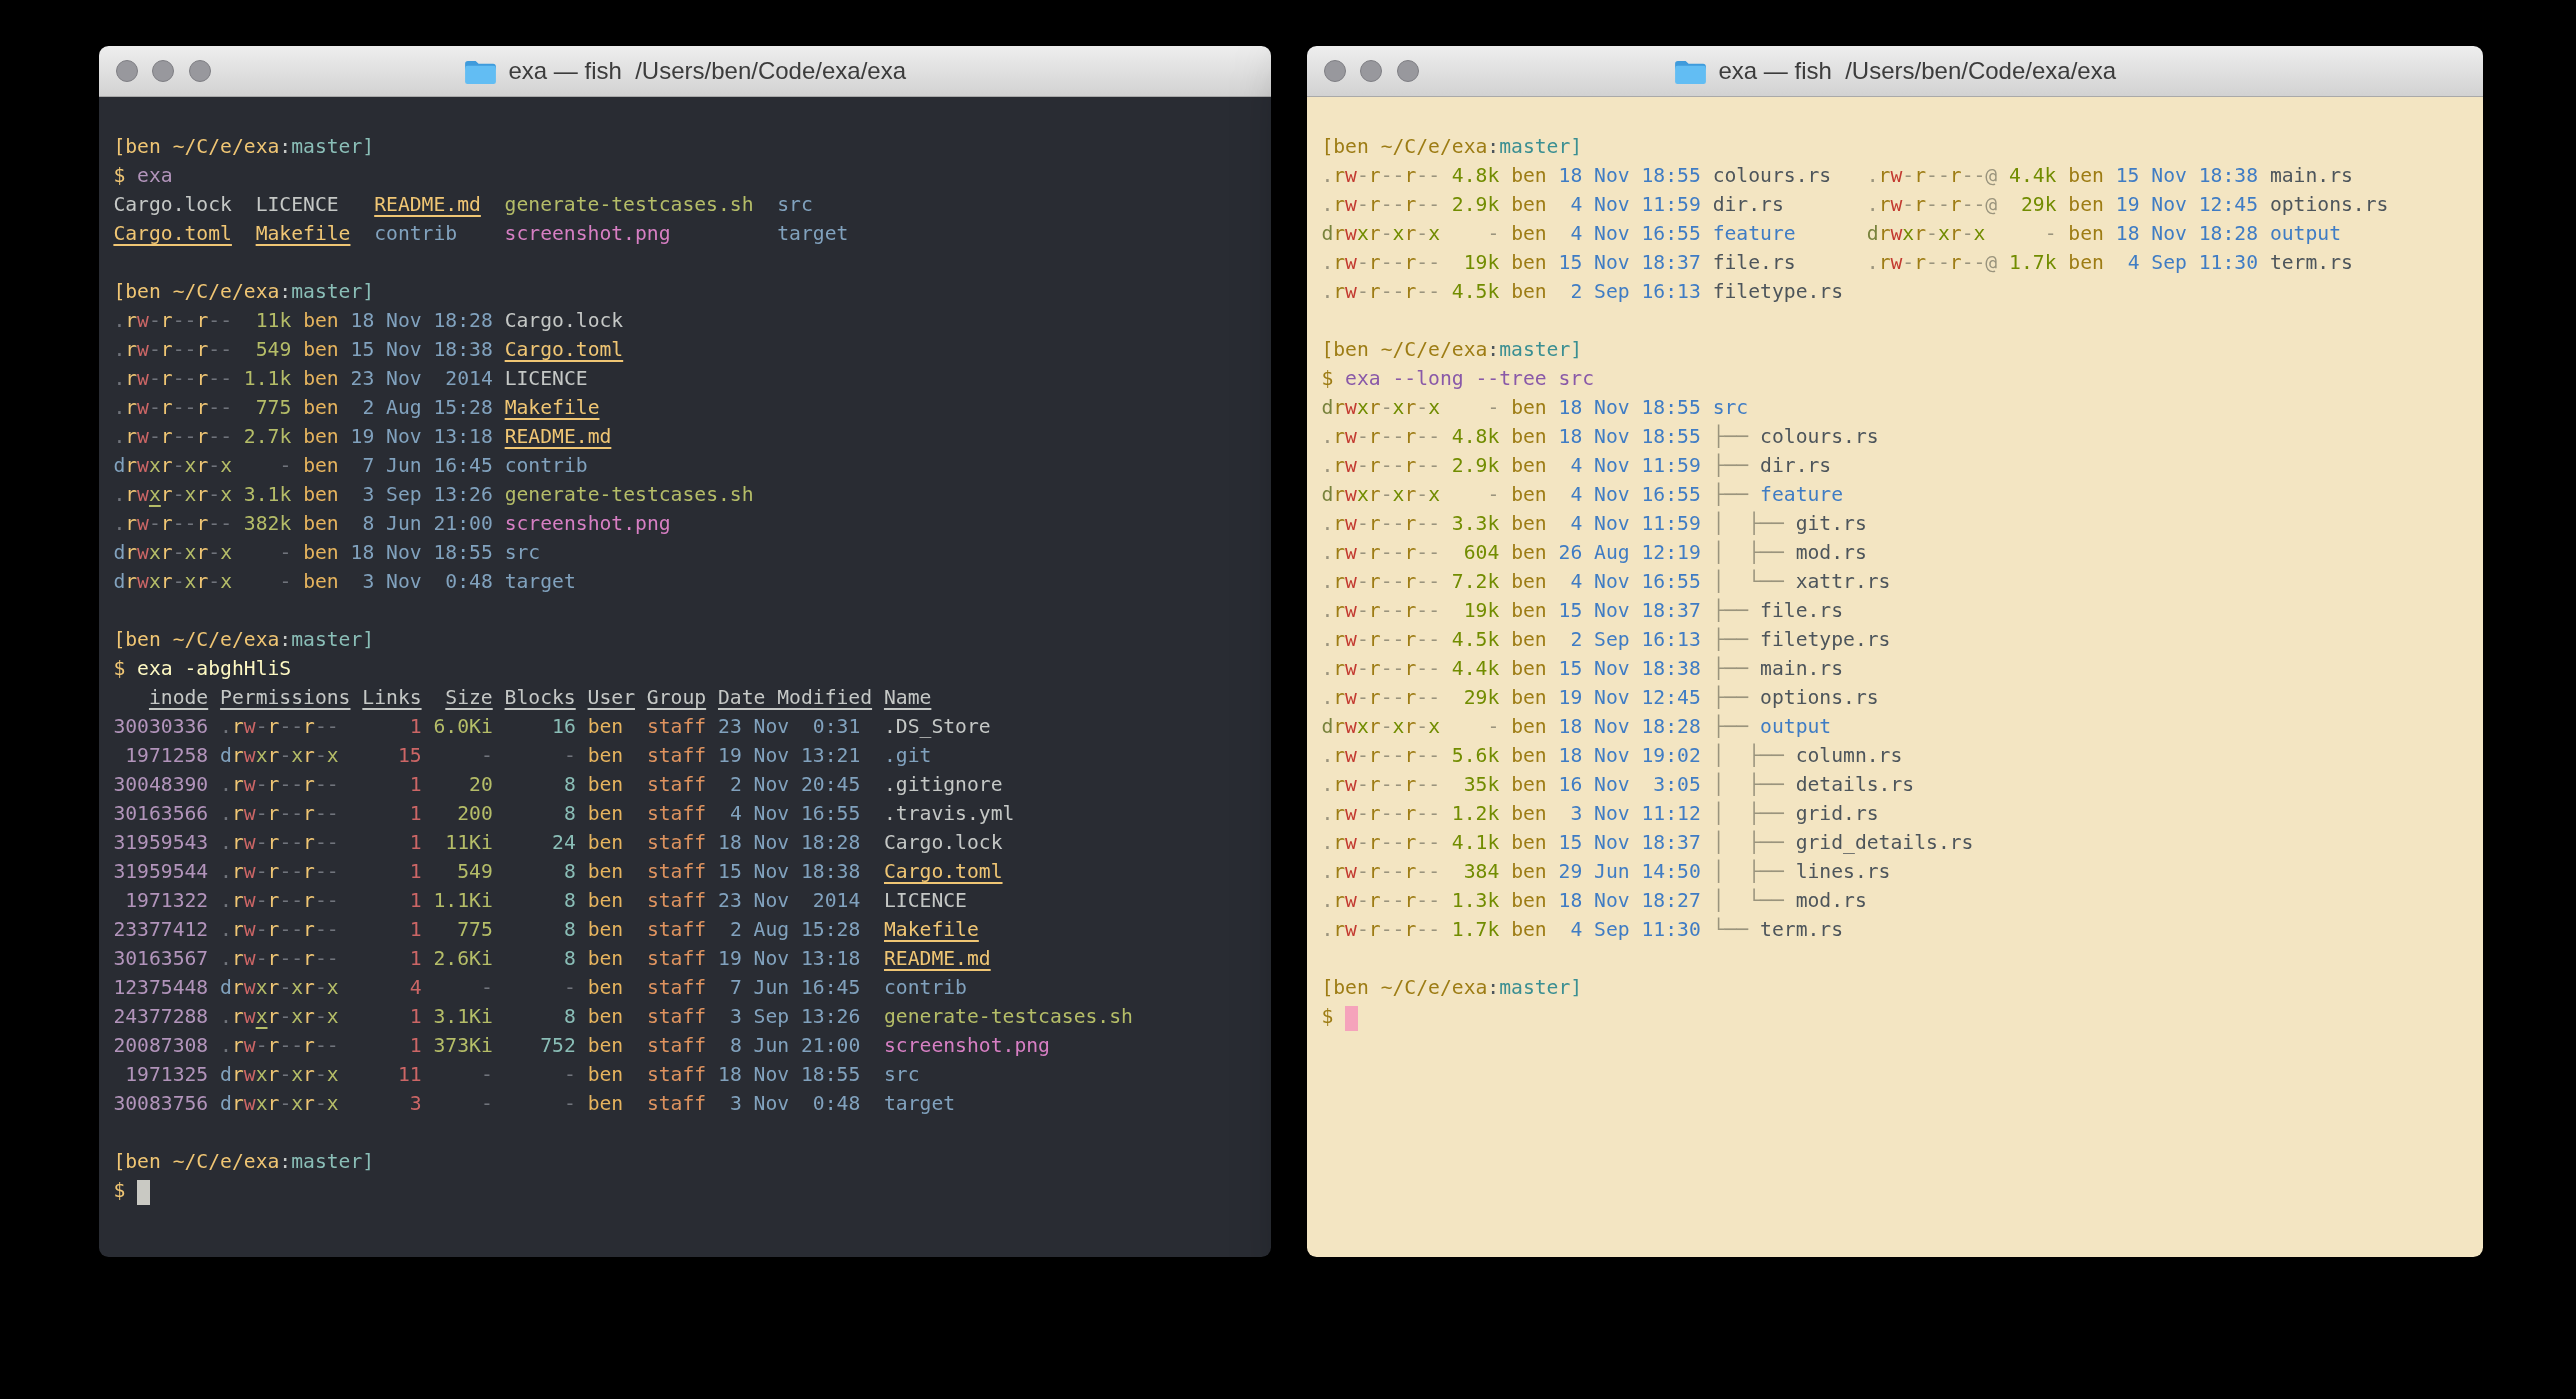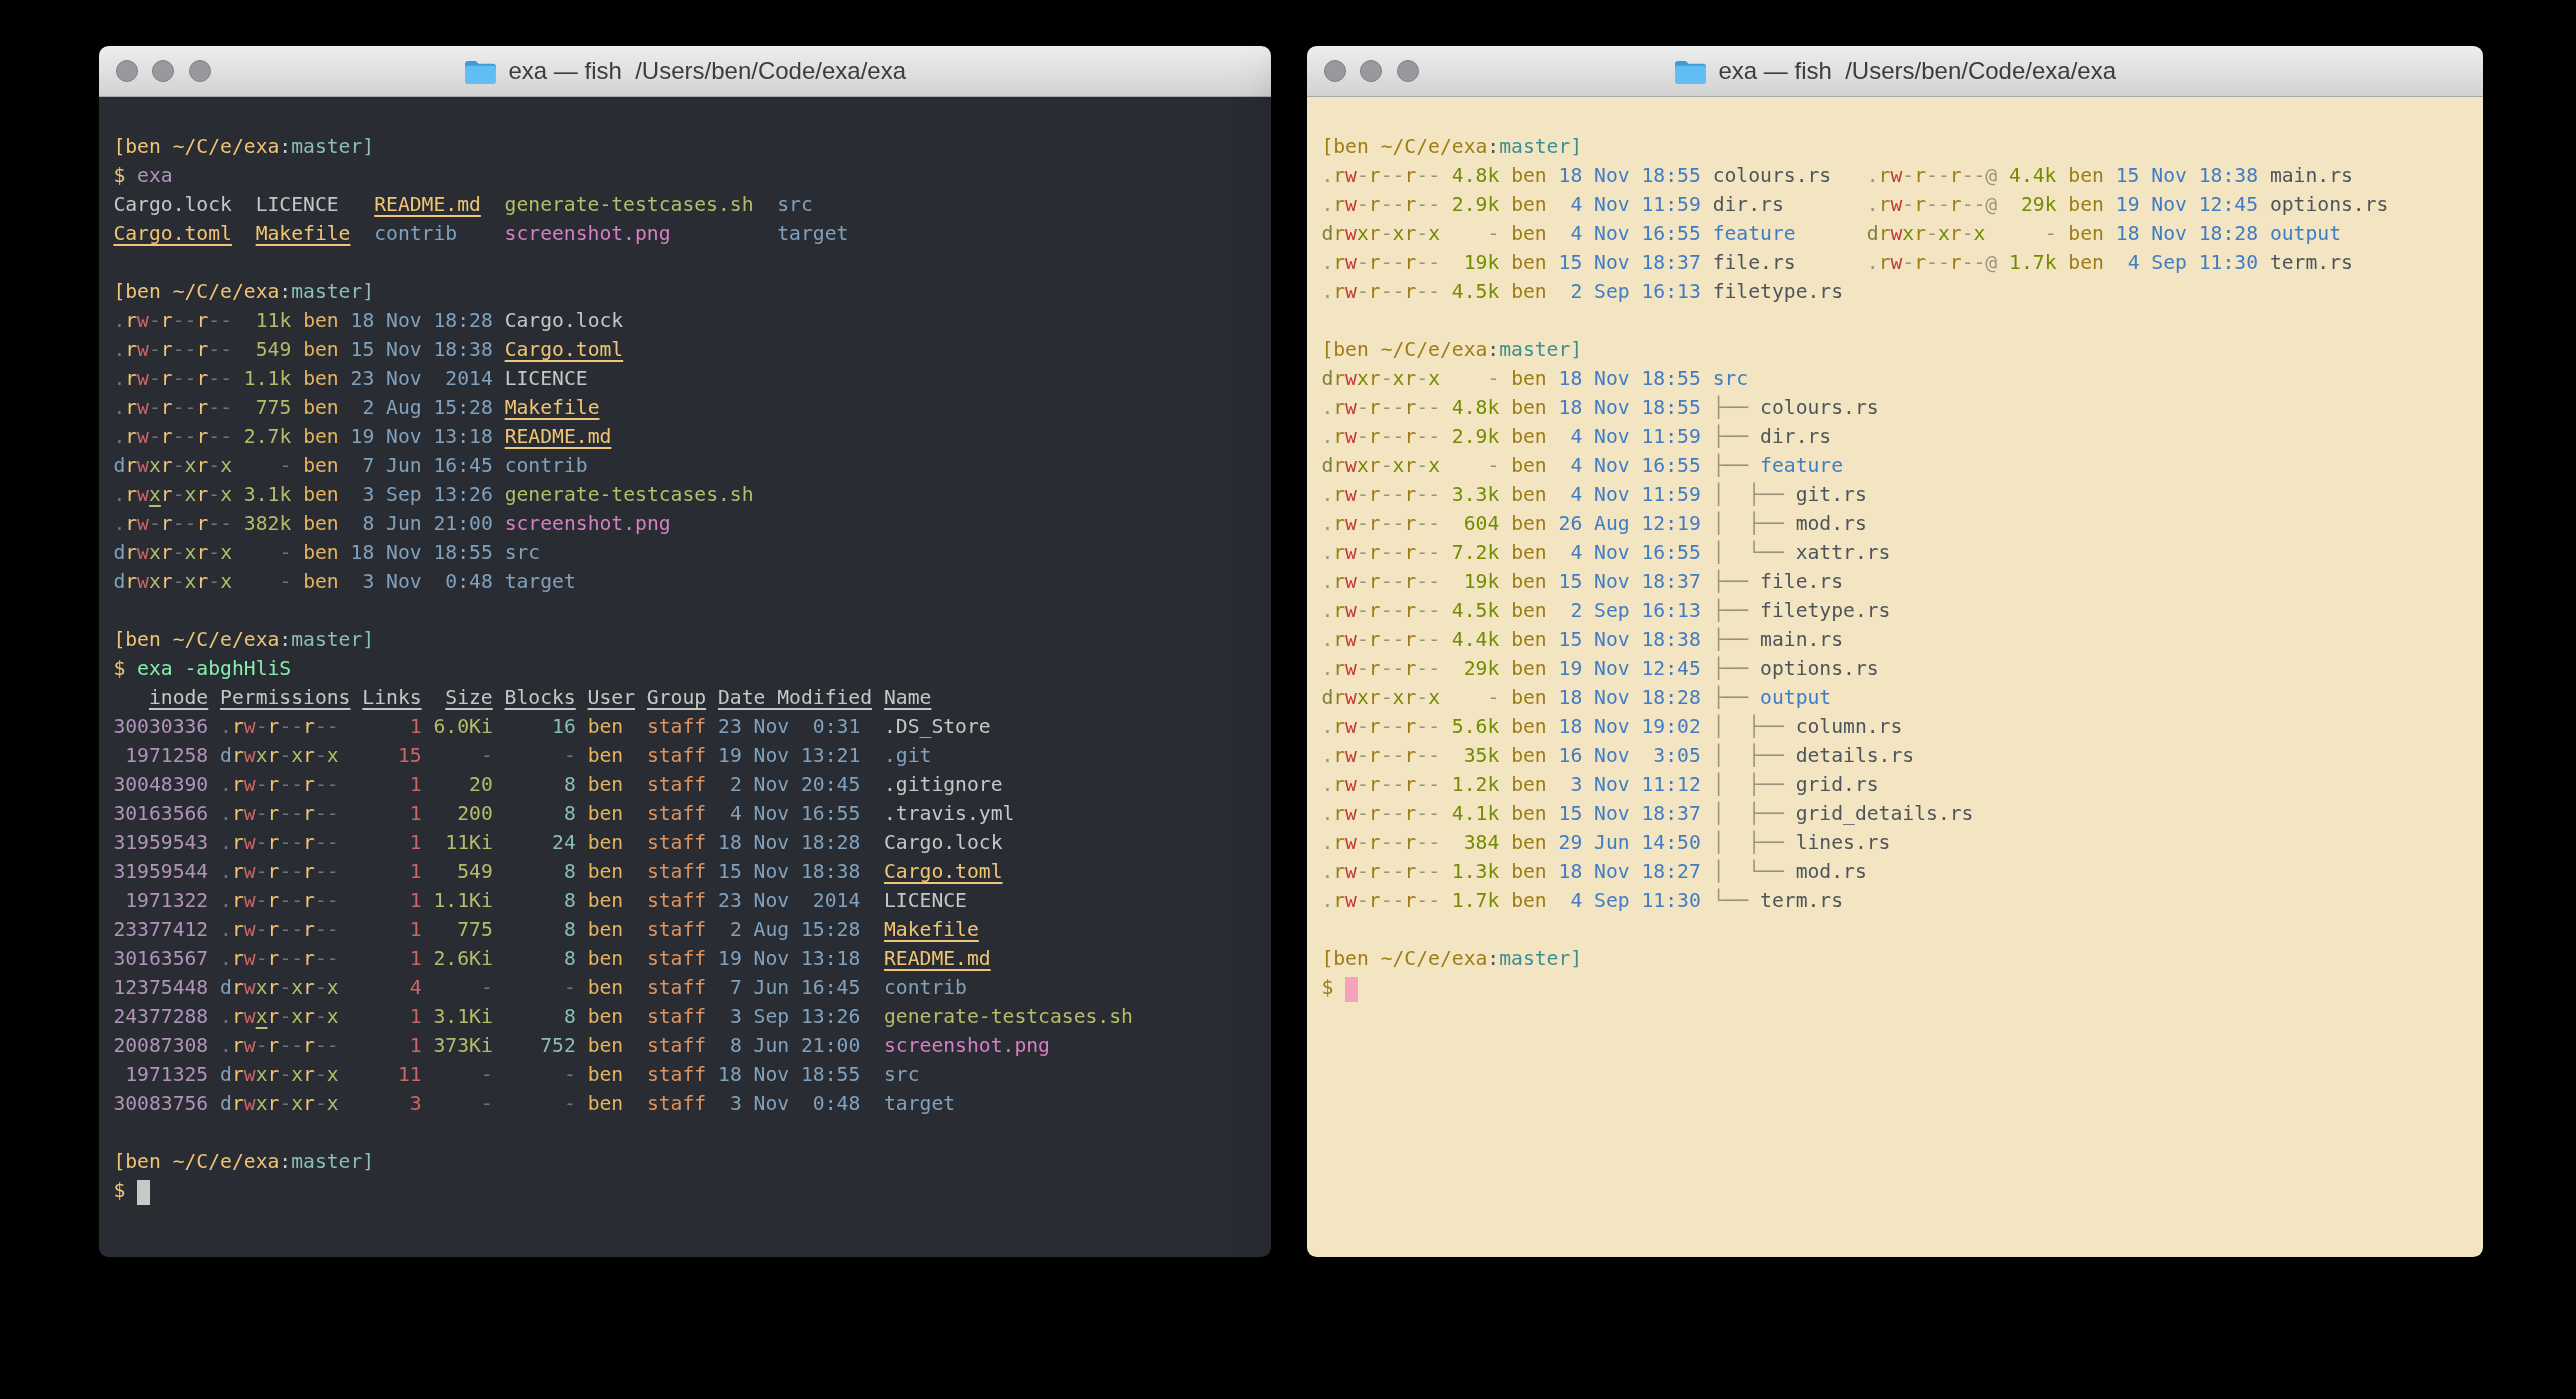--- a/index.html
+++ b/index.html
@@ -63,21 +63,21 @@
       <div class="term-line"><span><span style="color: rgb(112, 116, 124);">.</span><span style="color: rgb(240, 198, 116);">r</span><span style="color: rgb(204, 102, 102);">w</span><span style="color: rgb(112, 116, 124);">-</span><span style="color: rgb(240, 198, 116);">r</span><span style="color: rgb(112, 116, 124);">-</span><span style="color: rgb(112, 116, 124);">-</span><span style="color: rgb(240, 198, 116);">r</span><span style="color: rgb(112, 116, 124);">-</span><span style="color: rgb(112, 116, 124);">-</span></span><span style="color: rgb(197, 200, 198);"> </span><span style="color: rgb(181, 189, 104);">1.1k</span><span style="color: rgb(197, 200, 198);"> </span><span style="color: rgb(230, 180, 94);">ben</span><span style="color: rgb(197, 200, 198);"> </span><span style="color: rgb(129, 162, 190);">23 Nov  2014</span><span style="color: rgb(197, 200, 198);"> </span><span style="color: rgb(197, 200, 198);">LICENCE</span></div>
       <div class="term-line"><span><span style="color: rgb(112, 116, 124);">.</span><span style="color: rgb(240, 198, 116);">r</span><span style="color: rgb(204, 102, 102);">w</span><span style="color: rgb(112, 116, 124);">-</span><span style="color: rgb(240, 198, 116);">r</span><span style="color: rgb(112, 116, 124);">-</span><span style="color: rgb(112, 116, 124);">-</span><span style="color: rgb(240, 198, 116);">r</span><span style="color: rgb(112, 116, 124);">-</span><span style="color: rgb(112, 116, 124);">-</span></span><span style="color: rgb(197, 200, 198);"> </span><span style="color: rgb(181, 189, 104);"> 775</span><span style="color: rgb(197, 200, 198);"> </span><span style="color: rgb(230, 180, 94);">ben</span><span style="color: rgb(197, 200, 198);"> </span><span style="color: rgb(129, 162, 190);"> 2 Aug 15:28</span><span style="color: rgb(197, 200, 198);"> </span><span class="u" style="color: rgb(240, 198, 116);">Makefile</span></div>
       <div class="term-line"><span><span style="color: rgb(112, 116, 124);">.</span><span style="color: rgb(240, 198, 116);">r</span><span style="color: rgb(204, 102, 102);">w</span><span style="color: rgb(112, 116, 124);">-</span><span style="color: rgb(240, 198, 116);">r</span><span style="color: rgb(112, 116, 124);">-</span><span style="color: rgb(112, 116, 124);">-</span><span style="color: rgb(240, 198, 116);">r</span><span style="color: rgb(112, 116, 124);">-</span><span style="color: rgb(112, 116, 124);">-</span></span><span style="color: rgb(197, 200, 198);"> </span><span style="color: rgb(181, 189, 104);">2.7k</span><span style="color: rgb(197, 200, 198);"> </span><span style="color: rgb(230, 180, 94);">ben</span><span style="color: rgb(197, 200, 198);"> </span><span style="color: rgb(129, 162, 190);">19 Nov 13:18</span><span style="color: rgb(197, 200, 198);"> </span><span class="u" style="color: rgb(240, 198, 116);">README.md</span></div>
       <div class="term-line"><span><span style="color: rgb(129, 162, 190);">d</span><span style="color: rgb(240, 198, 116);">r</span><span style="color: rgb(204, 102, 102);">w</span><span style="color: rgb(181, 189, 104);">x</span><span style="color: rgb(240, 198, 116);">r</span><span style="color: rgb(112, 116, 124);">-</span><span style="color: rgb(181, 189, 104);">x</span><span style="color: rgb(240, 198, 116);">r</span><span style="color: rgb(112, 116, 124);">-</span><span style="color: rgb(181, 189, 104);">x</span></span><span style="color: rgb(197, 200, 198);"> </span><span style="color: rgb(112, 116, 124);">   -</span><span style="color: rgb(197, 200, 198);"> </span><span style="color: rgb(230, 180, 94);">ben</span><span style="color: rgb(197, 200, 198);"> </span><span style="color: rgb(129, 162, 190);"> 7 Jun 16:45</span><span style="color: rgb(197, 200, 198);"> </span><span style="color: rgb(129, 162, 190);">contrib</span></div>
       <div class="term-line"><span><span style="color: rgb(112, 116, 124);">.</span><span style="color: rgb(240, 198, 116);">r</span><span style="color: rgb(204, 102, 102);">w</span><span class="u" style="color: rgb(181, 189, 104);">x</span><span style="color: rgb(240, 198, 116);">r</span><span style="color: rgb(112, 116, 124);">-</span><span style="color: rgb(181, 189, 104);">x</span><span style="color: rgb(240, 198, 116);">r</span><span style="color: rgb(112, 116, 124);">-</span><span style="color: rgb(181, 189, 104);">x</span></span><span style="color: rgb(197, 200, 198);"> </span><span style="color: rgb(181, 189, 104);">3.1k</span><span style="color: rgb(197, 200, 198);"> </span><span style="color: rgb(230, 180, 94);">ben</span><span style="color: rgb(197, 200, 198);"> </span><span style="color: rgb(129, 162, 190);"> 3 Sep 13:26</span><span style="color: rgb(197, 200, 198);"> </span><span style="color: rgb(181, 189, 104);">generate-testcases.sh</span></div>
       <div class="term-line"><span><span style="color: rgb(112, 116, 124);">.</span><span style="color: rgb(240, 198, 116);">r</span><span style="color: rgb(204, 102, 102);">w</span><span style="color: rgb(112, 116, 124);">-</span><span style="color: rgb(240, 198, 116);">r</span><span style="color: rgb(112, 116, 124);">-</span><span style="color: rgb(112, 116, 124);">-</span><span style="color: rgb(240, 198, 116);">r</span><span style="color: rgb(112, 116, 124);">-</span><span style="color: rgb(112, 116, 124);">-</span></span><span style="color: rgb(197, 200, 198);"> </span><span style="color: rgb(181, 189, 104);">382k</span><span style="color: rgb(197, 200, 198);"> </span><span style="color: rgb(230, 180, 94);">ben</span><span style="color: rgb(197, 200, 198);"> </span><span style="color: rgb(129, 162, 190);"> 8 Jun 21:00</span><span style="color: rgb(197, 200, 198);"> </span><span style="color: rgb(215, 127, 196);">screenshot.png</span></div>
       <div class="term-line"><span><span style="color: rgb(129, 162, 190);">d</span><span style="color: rgb(240, 198, 116);">r</span><span style="color: rgb(204, 102, 102);">w</span><span style="color: rgb(181, 189, 104);">x</span><span style="color: rgb(240, 198, 116);">r</span><span style="color: rgb(112, 116, 124);">-</span><span style="color: rgb(181, 189, 104);">x</span><span style="color: rgb(240, 198, 116);">r</span><span style="color: rgb(112, 116, 124);">-</span><span style="color: rgb(181, 189, 104);">x</span></span><span style="color: rgb(197, 200, 198);"> </span><span style="color: rgb(112, 116, 124);">   -</span><span style="color: rgb(197, 200, 198);"> </span><span style="color: rgb(230, 180, 94);">ben</span><span style="color: rgb(197, 200, 198);"> </span><span style="color: rgb(129, 162, 190);">18 Nov 18:55</span><span style="color: rgb(197, 200, 198);"> </span><span style="color: rgb(129, 162, 190);">src</span></div>
       <div class="term-line"><span><span style="color: rgb(129, 162, 190);">d</span><span style="color: rgb(240, 198, 116);">r</span><span style="color: rgb(204, 102, 102);">w</span><span style="color: rgb(181, 189, 104);">x</span><span style="color: rgb(240, 198, 116);">r</span><span style="color: rgb(112, 116, 124);">-</span><span style="color: rgb(181, 189, 104);">x</span><span style="color: rgb(240, 198, 116);">r</span><span style="color: rgb(112, 116, 124);">-</span><span style="color: rgb(181, 189, 104);">x</span></span><span style="color: rgb(197, 200, 198);"> </span><span style="color: rgb(112, 116, 124);">   -</span><span style="color: rgb(197, 200, 198);"> </span><span style="color: rgb(230, 180, 94);">ben</span><span style="color: rgb(197, 200, 198);"> </span><span style="color: rgb(129, 162, 190);"> 3 Nov  0:48</span><span style="color: rgb(197, 200, 198);"> </span><span style="color: rgb(129, 162, 190);">target</span></div>
       <div class="term-line"></div>
       <div class="term-line"><span style="color: rgb(240, 198, 116);">[ben ~/C/e/exa</span><span style="color: rgb(197, 200, 198);">:</span><span style="color: rgb(138, 190, 183);">master</span><span style="color: rgb(138, 190, 183);">]</span></div>
-      <div class="term-line"><span style="color: rgb(240, 198, 116);">$ </span><span style="color: #86efac; text-align: center;">exa -abghHliS</span></div>
+      <div class="term-line"><span style="color: rgb(240, 198, 116);">$ </span><span style="color: #fef9c3; text-align: center;">exa -abghHliS</span></div>
       <div class="term-line"><span style="color: rgb(197, 200, 198);">   </span><span class="u" style="color: rgb(197, 200, 198);">inode</span><span style="color: rgb(197, 200, 198);"> </span><span class="u" style="color: rgb(197, 200, 198);">Permissions</span><span style="color: rgb(197, 200, 198);"> </span><span class="u" style="color: rgb(197, 200, 198);">Links</span><span style="color: rgb(197, 200, 198);">  </span><span class="u" style="color: rgb(197, 200, 198);">Size</span><span style="color: rgb(197, 200, 198);"> </span><span class="u" style="color: rgb(197, 200, 198);">Blocks</span><span style="color: rgb(197, 200, 198);"> </span><span class="u" style="color: rgb(197, 200, 198);">User</span><span style="color: rgb(197, 200, 198);"> </span><span class="u" style="color: rgb(197, 200, 198);">Group</span><span style="color: rgb(197, 200, 198);"> </span><span class="u" style="color: rgb(197, 200, 198);">Date Modified</span><span style="color: rgb(197, 200, 198);"> </span><span class="u" style="color: rgb(197, 200, 198);">Name</span></div>
       <div class="term-line"><span style="color: rgb(178, 148, 187);">30030336</span><span style="color: rgb(197, 200, 198);"> </span><span><span style="color: rgb(112, 116, 124);">.</span><span style="color: rgb(240, 198, 116);">r</span><span style="color: rgb(204, 102, 102);">w</span><span style="color: rgb(112, 116, 124);">-</span><span style="color: rgb(240, 198, 116);">r</span><span style="color: rgb(112, 116, 124);">-</span><span style="color: rgb(112, 116, 124);">-</span><span style="color: rgb(240, 198, 116);">r</span><span style="color: rgb(112, 116, 124);">-</span><span style="color: rgb(112, 116, 124);">-</span></span><span style="color: rgb(197, 200, 198);">  </span><span style="color: rgb(204, 102, 102);">    1</span><span style="color: rgb(197, 200, 198);"> </span><span style="color: rgb(181, 189, 104);">6.0Ki</span><span style="color: rgb(197, 200, 198);"> </span><span style="color: rgb(138, 190, 183);">    16</span><span style="color: rgb(197, 200, 198);"> </span><span style="color: rgb(230, 180, 94);">ben</span><span style="color: rgb(197, 200, 198);">  </span><span style="color: rgb(222, 147, 95);">staff</span><span style="color: rgb(197, 200, 198);"> </span><span style="color: rgb(129, 162, 190);">23 Nov  0:31</span><span style="color: rgb(197, 200, 198);">  </span><span style="color: rgb(197, 200, 198);">.DS_Store</span></div>
       <div class="term-line"><span style="color: rgb(178, 148, 187);"> 1971258</span><span style="color: rgb(197, 200, 198);"> </span><span><span style="color: rgb(129, 162, 190);">d</span><span style="color: rgb(240, 198, 116);">r</span><span style="color: rgb(204, 102, 102);">w</span><span style="color: rgb(181, 189, 104);">x</span><span style="color: rgb(240, 198, 116);">r</span><span style="color: rgb(112, 116, 124);">-</span><span style="color: rgb(181, 189, 104);">x</span><span style="color: rgb(240, 198, 116);">r</span><span style="color: rgb(112, 116, 124);">-</span><span style="color: rgb(181, 189, 104);">x</span></span><span style="color: rgb(197, 200, 198);">  </span><span style="color: rgb(204, 102, 102);">   15</span><span style="color: rgb(197, 200, 198);"> </span><span style="color: rgb(112, 116, 124);">    -</span><span style="color: rgb(197, 200, 198);"> </span><span style="color: rgb(112, 116, 124);">     -</span><span style="color: rgb(197, 200, 198);"> </span><span style="color: rgb(230, 180, 94);">ben</span><span style="color: rgb(197, 200, 198);">  </span><span style="color: rgb(222, 147, 95);">staff</span><span style="color: rgb(197, 200, 198);"> </span><span style="color: rgb(129, 162, 190);">19 Nov 13:21</span><span style="color: rgb(197, 200, 198);">  </span><span style="color: rgb(129, 162, 190);">.git</span></div>
       <div class="term-line"><span style="color: rgb(178, 148, 187);">30048390</span><span style="color: rgb(197, 200, 198);"> </span><span><span style="color: rgb(112, 116, 124);">.</span><span style="color: rgb(240, 198, 116);">r</span><span style="color: rgb(204, 102, 102);">w</span><span style="color: rgb(112, 116, 124);">-</span><span style="color: rgb(240, 198, 116);">r</span><span style="color: rgb(112, 116, 124);">-</span><span style="color: rgb(112, 116, 124);">-</span><span style="color: rgb(240, 198, 116);">r</span><span style="color: rgb(112, 116, 124);">-</span><span style="color: rgb(112, 116, 124);">-</span></span><span style="color: rgb(197, 200, 198);">  </span><span style="color: rgb(204, 102, 102);">    1</span><span style="color: rgb(197, 200, 198);"> </span><span style="color: rgb(181, 189, 104);">   20</span><span style="color: rgb(197, 200, 198);"> </span><span style="color: rgb(138, 190, 183);">     8</span><span style="color: rgb(197, 200, 198);"> </span><span style="color: rgb(230, 180, 94);">ben</span><span style="color: rgb(197, 200, 198);">  </span><span style="color: rgb(222, 147, 95);">staff</span><span style="color: rgb(197, 200, 198);"> </span><span style="color: rgb(129, 162, 190);"> 2 Nov 20:45</span><span style="color: rgb(197, 200, 198);">  </span><span style="color: rgb(197, 200, 198);">.gitignore</span></div>
       <div class="term-line"><span style="color: rgb(178, 148, 187);">30163566</span><span style="color: rgb(197, 200, 198);"> </span><span><span style="color: rgb(112, 116, 124);">.</span><span style="color: rgb(240, 198, 116);">r</span><span style="color: rgb(204, 102, 102);">w</span><span style="color: rgb(112, 116, 124);">-</span><span style="color: rgb(240, 198, 116);">r</span><span style="color: rgb(112, 116, 124);">-</span><span style="color: rgb(112, 116, 124);">-</span><span style="color: rgb(240, 198, 116);">r</span><span style="color: rgb(112, 116, 124);">-</span><span style="color: rgb(112, 116, 124);">-</span></span><span style="color: rgb(197, 200, 198);">  </span><span style="color: rgb(204, 102, 102);">    1</span><span style="color: rgb(197, 200, 198);"> </span><span style="color: rgb(181, 189, 104);">  200</span><span style="color: rgb(197, 200, 198);"> </span><span style="color: rgb(138, 190, 183);">     8</span><span style="color: rgb(197, 200, 198);"> </span><span style="color: rgb(230, 180, 94);">ben</span><span style="color: rgb(197, 200, 198);">  </span><span style="color: rgb(222, 147, 95);">staff</span><span style="color: rgb(197, 200, 198);"> </span><span style="color: rgb(129, 162, 190);"> 4 Nov 16:55</span><span style="color: rgb(197, 200, 198);">  </span><span style="color: rgb(197, 200, 198);">.travis.yml</span></div>
       <div class="term-line"><span style="color: rgb(178, 148, 187);">31959543</span><span style="color: rgb(197, 200, 198);"> </span><span><span style="color: rgb(112, 116, 124);">.</span><span style="color: rgb(240, 198, 116);">r</span><span style="color: rgb(204, 102, 102);">w</span><span style="color: rgb(112, 116, 124);">-</span><span style="color: rgb(240, 198, 116);">r</span><span style="color: rgb(112, 116, 124);">-</span><span style="color: rgb(112, 116, 124);">-</span><span style="color: rgb(240, 198, 116);">r</span><span style="color: rgb(112, 116, 124);">-</span><span style="color: rgb(112, 116, 124);">-</span></span><span style="color: rgb(197, 200, 198);">  </span><span style="color: rgb(204, 102, 102);">    1</span><span style="color: rgb(197, 200, 198);"> </span><span style="color: rgb(181, 189, 104);"> 11Ki</span><span style="color: rgb(197, 200, 198);"> </span><span style="color: rgb(138, 190, 183);">    24</span><span style="color: rgb(197, 200, 198);"> </span><span style="color: rgb(230, 180, 94);">ben</span><span style="color: rgb(197, 200, 198);">  </span><span style="color: rgb(222, 147, 95);">staff</span><span style="color: rgb(197, 200, 198);"> </span><span style="color: rgb(129, 162, 190);">18 Nov 18:28</span><span style="color: rgb(197, 200, 198);">  </span><span style="color: rgb(197, 200, 198);">Cargo.lock</span></div>
       <div class="term-line"><span style="color: rgb(178, 148, 187);">31959544</span><span style="color: rgb(197, 200, 198);"> </span><span><span style="color: rgb(112, 116, 124);">.</span><span style="color: rgb(240, 198, 116);">r</span><span style="color: rgb(204, 102, 102);">w</span><span style="color: rgb(112, 116, 124);">-</span><span style="color: rgb(240, 198, 116);">r</span><span style="color: rgb(112, 116, 124);">-</span><span style="color: rgb(112, 116, 124);">-</span><span style="color: rgb(240, 198, 116);">r</span><span style="color: rgb(112, 116, 124);">-</span><span style="color: rgb(112, 116, 124);">-</span></span><span style="color: rgb(197, 200, 198);">  </span><span style="color: rgb(204, 102, 102);">    1</span><span style="color: rgb(197, 200, 198);"> </span><span style="color: rgb(181, 189, 104);">  549</span><span style="color: rgb(197, 200, 198);"> </span><span style="color: rgb(138, 190, 183);">     8</span><span style="color: rgb(197, 200, 198);"> </span><span style="color: rgb(230, 180, 94);">ben</span><span style="color: rgb(197, 200, 198);">  </span><span style="color: rgb(222, 147, 95);">staff</span><span style="color: rgb(197, 200, 198);"> </span><span style="color: rgb(129, 162, 190);">15 Nov 18:38</span><span style="color: rgb(197, 200, 198);">  </span><span class="u" style="color: rgb(240, 198, 116);">Cargo.toml</span></div>
       <div class="term-line"><span style="color: rgb(178, 148, 187);"> 1971322</span><span style="color: rgb(197, 200, 198);"> </span><span><span style="color: rgb(112, 116, 124);">.</span><span style="color: rgb(240, 198, 116);">r</span><span style="color: rgb(204, 102, 102);">w</span><span style="color: rgb(112, 116, 124);">-</span><span style="color: rgb(240, 198, 116);">r</span><span style="color: rgb(112, 116, 124);">-</span><span style="color: rgb(112, 116, 124);">-</span><span style="color: rgb(240, 198, 116);">r</span><span style="color: rgb(112, 116, 124);">-</span><span style="color: rgb(112, 116, 124);">-</span></span><span style="color: rgb(197, 200, 198);">  </span><span style="color: rgb(204, 102, 102);">    1</span><span style="color: rgb(197, 200, 198);"> </span><span style="color: rgb(181, 189, 104);">1.1Ki</span><span style="color: rgb(197, 200, 198);"> </span><span style="color: rgb(138, 190, 183);">     8</span><span style="color: rgb(197, 200, 198);"> </span><span style="color: rgb(230, 180, 94);">ben</span><span style="color: rgb(197, 200, 198);">  </span><span style="color: rgb(222, 147, 95);">staff</span><span style="color: rgb(197, 200, 198);"> </span><span style="color: rgb(129, 162, 190);">23 Nov  2014</span><span style="color: rgb(197, 200, 198);">  </span><span style="color: rgb(197, 200, 198);">LICENCE</span></div>
       <div class="term-line"><span style="color: rgb(178, 148, 187);">23377412</span><span style="color: rgb(197, 200, 198);"> </span><span><span style="color: rgb(112, 116, 124);">.</span><span style="color: rgb(240, 198, 116);">r</span><span style="color: rgb(204, 102, 102);">w</span><span style="color: rgb(112, 116, 124);">-</span><span style="color: rgb(240, 198, 116);">r</span><span style="color: rgb(112, 116, 124);">-</span><span style="color: rgb(112, 116, 124);">-</span><span style="color: rgb(240, 198, 116);">r</span><span style="color: rgb(112, 116, 124);">-</span><span style="color: rgb(112, 116, 124);">-</span></span><span style="color: rgb(197, 200, 198);">  </span><span style="color: rgb(204, 102, 102);">    1</span><span style="color: rgb(197, 200, 198);"> </span><span style="color: rgb(181, 189, 104);">  775</span><span style="color: rgb(197, 200, 198);"> </span><span style="color: rgb(138, 190, 183);">     8</span><span style="color: rgb(197, 200, 198);"> </span><span style="color: rgb(230, 180, 94);">ben</span><span style="color: rgb(197, 200, 198);">  </span><span style="color: rgb(222, 147, 95);">staff</span><span style="color: rgb(197, 200, 198);"> </span><span style="color: rgb(129, 162, 190);"> 2 Aug 15:28</span><span style="color: rgb(197, 200, 198);">  </span><span class="u" style="color: rgb(240, 198, 116);">Makefile</span></div>
       <div class="term-line"><span style="color: rgb(178, 148, 187);">30163567</span><span style="color: rgb(197, 200, 198);"> </span><span><span style="color: rgb(112, 116, 124);">.</span><span style="color: rgb(240, 198, 116);">r</span><span style="color: rgb(204, 102, 102);">w</span><span style="color: rgb(112, 116, 124);">-</span><span style="color: rgb(240, 198, 116);">r</span><span style="color: rgb(112, 116, 124);">-</span><span style="color: rgb(112, 116, 124);">-</span><span style="color: rgb(240, 198, 116);">r</span><span style="color: rgb(112, 116, 124);">-</span><span style="color: rgb(112, 116, 124);">-</span></span><span style="color: rgb(197, 200, 198);">  </span><span style="color: rgb(204, 102, 102);">    1</span><span style="color: rgb(197, 200, 198);"> </span><span style="color: rgb(181, 189, 104);">2.6Ki</span><span style="color: rgb(197, 200, 198);"> </span><span style="color: rgb(138, 190, 183);">     8</span><span style="color: rgb(197, 200, 198);"> </span><span style="color: rgb(230, 180, 94);">ben</span><span style="color: rgb(197, 200, 198);">  </span><span style="color: rgb(222, 147, 95);">staff</span><span style="color: rgb(197, 200, 198);"> </span><span style="color: rgb(129, 162, 190);">19 Nov 13:18</span><span style="color: rgb(197, 200, 198);">  </span><span class="u" style="color: rgb(240, 198, 116);">README.md</span></div>
@@ -109,20 +109,21 @@
   </div>
   <div class="terminal" style="background: rgb(243, 229, 194); color: rgb(77, 85, 91);">
       <div class="term-line"><span style="color: rgb(157, 124, 20);">[ben ~/C/e/exa</span><span style="color: rgb(77, 85, 91);">:</span><span style="color: rgb(59, 143, 146);">master</span><span style="color: rgb(59, 143, 146);">]</span></div>
       <div class="term-line"><span><span style="color: rgb(154, 148, 125);">.</span><span style="color: rgb(157, 124, 20);">r</span><span style="color: rgb(195, 58, 48);">w</span><span style="color: rgb(154, 148, 125);">-</span><span style="color: rgb(157, 124, 20);">r</span><span style="color: rgb(154, 148, 125);">-</span><span style="color: rgb(154, 148, 125);">-</span><span style="color: rgb(157, 124, 20);">r</span><span style="color: rgb(154, 148, 125);">-</span><span style="color: rgb(154, 148, 125);">-</span></span><span style="color: rgb(77, 85, 91);"> </span><span style="color: rgb(113, 140, 0);">4.8k</span><span style="color: rgb(77, 85, 91);"> </span><span style="color: rgb(157, 124, 20);">ben</span><span style="color: rgb(77, 85, 91);"> </span><span style="color: rgb(63, 124, 196);">18 Nov 18:55</span><span style="color: rgb(77, 85, 91);"> </span><span style="color: rgb(77, 85, 91);">colours.rs</span><span style="color: rgb(77, 85, 91);">   </span><span><span style="color: rgb(154, 148, 125);">.</span><span style="color: rgb(157, 124, 20);">r</span><span style="color: rgb(195, 58, 48);">w</span><span style="color: rgb(154, 148, 125);">-</span><span style="color: rgb(157, 124, 20);">r</span><span style="color: rgb(154, 148, 125);">-</span><span style="color: rgb(154, 148, 125);">-</span><span style="color: rgb(157, 124, 20);">r</span><span style="color: rgb(154, 148, 125);">-</span><span style="color: rgb(154, 148, 125);">-</span><span style="color: rgb(154, 148, 125);">@</span></span><span style="color: rgb(77, 85, 91);"> </span><span style="color: rgb(113, 140, 0);">4.4k</span><span style="color: rgb(77, 85, 91);"> </span><span style="color: rgb(157, 124, 20);">ben</span><span style="color: rgb(77, 85, 91);"> </span><span style="color: rgb(63, 124, 196);">15 Nov 18:38</span><span style="color: rgb(77, 85, 91);"> </span><span style="color: rgb(77, 85, 91);">main.rs</span></div>
       <div class="term-line"><span><span style="color: rgb(154, 148, 125);">.</span><span style="color: rgb(157, 124, 20);">r</span><span style="color: rgb(195, 58, 48);">w</span><span style="color: rgb(154, 148, 125);">-</span><span style="color: rgb(157, 124, 20);">r</span><span style="color: rgb(154, 148, 125);">-</span><span style="color: rgb(154, 148, 125);">-</span><span style="color: rgb(157, 124, 20);">r</span><span style="color: rgb(154, 148, 125);">-</span><span style="color: rgb(154, 148, 125);">-</span></span><span style="color: rgb(77, 85, 91);"> </span><span style="color: rgb(113, 140, 0);">2.9k</span><span style="color: rgb(77, 85, 91);"> </span><span style="color: rgb(157, 124, 20);">ben</span><span style="color: rgb(77, 85, 91);"> </span><span style="color: rgb(63, 124, 196);"> 4 Nov 11:59</span><span style="color: rgb(77, 85, 91);"> </span><span style="color: rgb(77, 85, 91);">dir.rs</span><span style="color: rgb(77, 85, 91);">       </span><span><span style="color: rgb(154, 148, 125);">.</span><span style="color: rgb(157, 124, 20);">r</span><span style="color: rgb(195, 58, 48);">w</span><span style="color: rgb(154, 148, 125);">-</span><span style="color: rgb(157, 124, 20);">r</span><span style="color: rgb(154, 148, 125);">-</span><span style="color: rgb(154, 148, 125);">-</span><span style="color: rgb(157, 124, 20);">r</span><span style="color: rgb(154, 148, 125);">-</span><span style="color: rgb(154, 148, 125);">-</span><span style="color: rgb(154, 148, 125);">@</span></span><span style="color: rgb(77, 85, 91);"> </span><span style="color: rgb(113, 140, 0);"> 29k</span><span style="color: rgb(77, 85, 91);"> </span><span style="color: rgb(157, 124, 20);">ben</span><span style="color: rgb(77, 85, 91);"> </span><span style="color: rgb(63, 124, 196);">19 Nov 12:45</span><span style="color: rgb(77, 85, 91);"> </span><span style="color: rgb(77, 85, 91);">options.rs</span></div>
       <div class="term-line"><span><span style="color: rgb(120, 130, 60);">d</span><span style="color: rgb(157, 124, 20);">r</span><span style="color: rgb(195, 58, 48);">w</span><span style="color: rgb(113, 140, 0);">x</span><span style="color: rgb(157, 124, 20);">r</span><span style="color: rgb(154, 148, 125);">-</span><span style="color: rgb(113, 140, 0);">x</span><span style="color: rgb(157, 124, 20);">r</span><span style="color: rgb(154, 148, 125);">-</span><span style="color: rgb(113, 140, 0);">x</span></span><span style="color: rgb(77, 85, 91);"> </span><span style="color: rgb(154, 148, 125);">   -</span><span style="color: rgb(77, 85, 91);"> </span><span style="color: rgb(157, 124, 20);">ben</span><span style="color: rgb(77, 85, 91);"> </span><span style="color: rgb(63, 124, 196);"> 4 Nov 16:55</span><span style="color: rgb(77, 85, 91);"> </span><span style="color: rgb(63, 124, 196);">feature</span><span style="color: rgb(77, 85, 91);">      </span><span><span style="color: rgb(120, 130, 60);">d</span><span style="color: rgb(157, 124, 20);">r</span><span style="color: rgb(195, 58, 48);">w</span><span style="color: rgb(113, 140, 0);">x</span><span style="color: rgb(157, 124, 20);">r</span><span style="color: rgb(154, 148, 125);">-</span><span style="color: rgb(113, 140, 0);">x</span><span style="color: rgb(157, 124, 20);">r</span><span style="color: rgb(154, 148, 125);">-</span><span style="color: rgb(113, 140, 0);">x</span></span><span style="color: rgb(77, 85, 91);">  </span><span style="color: rgb(154, 148, 125);">   -</span><span style="color: rgb(77, 85, 91);"> </span><span style="color: rgb(157, 124, 20);">ben</span><span style="color: rgb(77, 85, 91);"> </span><span style="color: rgb(63, 124, 196);">18 Nov 18:28</span><span style="color: rgb(77, 85, 91);"> </span><span style="color: rgb(63, 124, 196);">output</span></div>
       <div class="term-line"><span><span style="color: rgb(154, 148, 125);">.</span><span style="color: rgb(157, 124, 20);">r</span><span style="color: rgb(195, 58, 48);">w</span><span style="color: rgb(154, 148, 125);">-</span><span style="color: rgb(157, 124, 20);">r</span><span style="color: rgb(154, 148, 125);">-</span><span style="color: rgb(154, 148, 125);">-</span><span style="color: rgb(157, 124, 20);">r</span><span style="color: rgb(154, 148, 125);">-</span><span style="color: rgb(154, 148, 125);">-</span></span><span style="color: rgb(77, 85, 91);"> </span><span style="color: rgb(113, 140, 0);"> 19k</span><span style="color: rgb(77, 85, 91);"> </span><span style="color: rgb(157, 124, 20);">ben</span><span style="color: rgb(77, 85, 91);"> </span><span style="color: rgb(63, 124, 196);">15 Nov 18:37</span><span style="color: rgb(77, 85, 91);"> </span><span style="color: rgb(77, 85, 91);">file.rs</span><span style="color: rgb(77, 85, 91);">      </span><span><span style="color: rgb(154, 148, 125);">.</span><span style="color: rgb(157, 124, 20);">r</span><span style="color: rgb(195, 58, 48);">w</span><span style="color: rgb(154, 148, 125);">-</span><span style="color: rgb(157, 124, 20);">r</span><span style="color: rgb(154, 148, 125);">-</span><span style="color: rgb(154, 148, 125);">-</span><span style="color: rgb(157, 124, 20);">r</span><span style="color: rgb(154, 148, 125);">-</span><span style="color: rgb(154, 148, 125);">-</span><span style="color: rgb(154, 148, 125);">@</span></span><span style="color: rgb(77, 85, 91);"> </span><span style="color: rgb(113, 140, 0);">1.7k</span><span style="color: rgb(77, 85, 91);"> </span><span style="color: rgb(157, 124, 20);">ben</span><span style="color: rgb(77, 85, 91);"> </span><span style="color: rgb(63, 124, 196);"> 4 Sep 11:30</span><span style="color: rgb(77, 85, 91);"> </span><span style="color: rgb(77, 85, 91);">term.rs</span></div>
       <div class="term-line"><span><span style="color: rgb(154, 148, 125);">.</span><span style="color: rgb(157, 124, 20);">r</span><span style="color: rgb(195, 58, 48);">w</span><span style="color: rgb(154, 148, 125);">-</span><span style="color: rgb(157, 124, 20);">r</span><span style="color: rgb(154, 148, 125);">-</span><span style="color: rgb(154, 148, 125);">-</span><span style="color: rgb(157, 124, 20);">r</span><span style="color: rgb(154, 148, 125);">-</span><span style="color: rgb(154, 148, 125);">-</span></span><span style="color: rgb(77, 85, 91);"> </span><span style="color: rgb(113, 140, 0);">4.5k</span><span style="color: rgb(77, 85, 91);"> </span><span style="color: rgb(157, 124, 20);">ben</span><span style="color: rgb(77, 85, 91);"> </span><span style="color: rgb(63, 124, 196);"> 2 Sep 16:13</span><span style="color: rgb(77, 85, 91);"> </span><span style="color: rgb(77, 85, 91);">filetype.rs</span></div>
       <div class="term-line"></div>
       <div class="term-line"><span style="color: rgb(157, 124, 20);">[ben ~/C/e/exa</span><span style="color: rgb(77, 85, 91);">:</span><span style="color: rgb(59, 143, 146);">master</span><span style="color: rgb(59, 143, 146);">]</span></div>
+      <div class="term-line"><span style="color: rgb(157, 124, 20);">$ </span><span style="color: rgb(137, 89, 168);">exa --long --tree src</span></div>
       <div class="term-line"><span><span style="color: rgb(120, 130, 60);">d</span><span style="color: rgb(157, 124, 20);">r</span><span style="color: rgb(195, 58, 48);">w</span><span style="color: rgb(113, 140, 0);">x</span><span style="color: rgb(157, 124, 20);">r</span><span style="color: rgb(154, 148, 125);">-</span><span style="color: rgb(113, 140, 0);">x</span><span style="color: rgb(157, 124, 20);">r</span><span style="color: rgb(154, 148, 125);">-</span><span style="color: rgb(113, 140, 0);">x</span></span><span style="color: rgb(77, 85, 91);"> </span><span style="color: rgb(154, 148, 125);">   -</span><span style="color: rgb(77, 85, 91);"> </span><span style="color: rgb(157, 124, 20);">ben</span><span style="color: rgb(77, 85, 91);"> </span><span style="color: rgb(63, 124, 196);">18 Nov 18:55</span><span style="color: rgb(77, 85, 91);"> </span><span style="color: rgb(63, 124, 196);">src</span></div>
       <div class="term-line"><span><span style="color: rgb(154, 148, 125);">.</span><span style="color: rgb(157, 124, 20);">r</span><span style="color: rgb(195, 58, 48);">w</span><span style="color: rgb(154, 148, 125);">-</span><span style="color: rgb(157, 124, 20);">r</span><span style="color: rgb(154, 148, 125);">-</span><span style="color: rgb(154, 148, 125);">-</span><span style="color: rgb(157, 124, 20);">r</span><span style="color: rgb(154, 148, 125);">-</span><span style="color: rgb(154, 148, 125);">-</span></span><span style="color: rgb(77, 85, 91);"> </span><span style="color: rgb(113, 140, 0);">4.8k</span><span style="color: rgb(77, 85, 91);"> </span><span style="color: rgb(157, 124, 20);">ben</span><span style="color: rgb(77, 85, 91);"> </span><span style="color: rgb(63, 124, 196);">18 Nov 18:55</span><span style="color: rgb(77, 85, 91);"> </span><span style="color: rgb(154, 148, 125);">├── </span><span style="color: rgb(77, 85, 91);">colours.rs</span></div>
       <div class="term-line"><span><span style="color: rgb(154, 148, 125);">.</span><span style="color: rgb(157, 124, 20);">r</span><span style="color: rgb(195, 58, 48);">w</span><span style="color: rgb(154, 148, 125);">-</span><span style="color: rgb(157, 124, 20);">r</span><span style="color: rgb(154, 148, 125);">-</span><span style="color: rgb(154, 148, 125);">-</span><span style="color: rgb(157, 124, 20);">r</span><span style="color: rgb(154, 148, 125);">-</span><span style="color: rgb(154, 148, 125);">-</span></span><span style="color: rgb(77, 85, 91);"> </span><span style="color: rgb(113, 140, 0);">2.9k</span><span style="color: rgb(77, 85, 91);"> </span><span style="color: rgb(157, 124, 20);">ben</span><span style="color: rgb(77, 85, 91);"> </span><span style="color: rgb(63, 124, 196);"> 4 Nov 11:59</span><span style="color: rgb(77, 85, 91);"> </span><span style="color: rgb(154, 148, 125);">├── </span><span style="color: rgb(77, 85, 91);">dir.rs</span></div>
       <div class="term-line"><span><span style="color: rgb(120, 130, 60);">d</span><span style="color: rgb(157, 124, 20);">r</span><span style="color: rgb(195, 58, 48);">w</span><span style="color: rgb(113, 140, 0);">x</span><span style="color: rgb(157, 124, 20);">r</span><span style="color: rgb(154, 148, 125);">-</span><span style="color: rgb(113, 140, 0);">x</span><span style="color: rgb(157, 124, 20);">r</span><span style="color: rgb(154, 148, 125);">-</span><span style="color: rgb(113, 140, 0);">x</span></span><span style="color: rgb(77, 85, 91);"> </span><span style="color: rgb(154, 148, 125);">   -</span><span style="color: rgb(77, 85, 91);"> </span><span style="color: rgb(157, 124, 20);">ben</span><span style="color: rgb(77, 85, 91);"> </span><span style="color: rgb(63, 124, 196);"> 4 Nov 16:55</span><span style="color: rgb(77, 85, 91);"> </span><span style="color: rgb(154, 148, 125);">├── </span><span style="color: rgb(63, 124, 196);">feature</span></div>
       <div class="term-line"><span><span style="color: rgb(154, 148, 125);">.</span><span style="color: rgb(157, 124, 20);">r</span><span style="color: rgb(195, 58, 48);">w</span><span style="color: rgb(154, 148, 125);">-</span><span style="color: rgb(157, 124, 20);">r</span><span style="color: rgb(154, 148, 125);">-</span><span style="color: rgb(154, 148, 125);">-</span><span style="color: rgb(157, 124, 20);">r</span><span style="color: rgb(154, 148, 125);">-</span><span style="color: rgb(154, 148, 125);">-</span></span><span style="color: rgb(77, 85, 91);"> </span><span style="color: rgb(113, 140, 0);">3.3k</span><span style="color: rgb(77, 85, 91);"> </span><span style="color: rgb(157, 124, 20);">ben</span><span style="color: rgb(77, 85, 91);"> </span><span style="color: rgb(63, 124, 196);"> 4 Nov 11:59</span><span style="color: rgb(77, 85, 91);"> </span><span style="color: rgb(154, 148, 125);">│  ├── </span><span style="color: rgb(77, 85, 91);">git.rs</span></div>
       <div class="term-line"><span><span style="color: rgb(154, 148, 125);">.</span><span style="color: rgb(157, 124, 20);">r</span><span style="color: rgb(195, 58, 48);">w</span><span style="color: rgb(154, 148, 125);">-</span><span style="color: rgb(157, 124, 20);">r</span><span style="color: rgb(154, 148, 125);">-</span><span style="color: rgb(154, 148, 125);">-</span><span style="color: rgb(157, 124, 20);">r</span><span style="color: rgb(154, 148, 125);">-</span><span style="color: rgb(154, 148, 125);">-</span></span><span style="color: rgb(77, 85, 91);"> </span><span style="color: rgb(113, 140, 0);"> 604</span><span style="color: rgb(77, 85, 91);"> </span><span style="color: rgb(157, 124, 20);">ben</span><span style="color: rgb(77, 85, 91);"> </span><span style="color: rgb(63, 124, 196);">26 Aug 12:19</span><span style="color: rgb(77, 85, 91);"> </span><span style="color: rgb(154, 148, 125);">│  ├── </span><span style="color: rgb(77, 85, 91);">mod.rs</span></div>
       <div class="term-line"><span><span style="color: rgb(154, 148, 125);">.</span><span style="color: rgb(157, 124, 20);">r</span><span style="color: rgb(195, 58, 48);">w</span><span style="color: rgb(154, 148, 125);">-</span><span style="color: rgb(157, 124, 20);">r</span><span style="color: rgb(154, 148, 125);">-</span><span style="color: rgb(154, 148, 125);">-</span><span style="color: rgb(157, 124, 20);">r</span><span style="color: rgb(154, 148, 125);">-</span><span style="color: rgb(154, 148, 125);">-</span></span><span style="color: rgb(77, 85, 91);"> </span><span style="color: rgb(113, 140, 0);">7.2k</span><span style="color: rgb(77, 85, 91);"> </span><span style="color: rgb(157, 124, 20);">ben</span><span style="color: rgb(77, 85, 91);"> </span><span style="color: rgb(63, 124, 196);"> 4 Nov 16:55</span><span style="color: rgb(77, 85, 91);"> </span><span style="color: rgb(154, 148, 125);">│  └── </span><span style="color: rgb(77, 85, 91);">xattr.rs</span></div>
       <div class="term-line"><span><span style="color: rgb(154, 148, 125);">.</span><span style="color: rgb(157, 124, 20);">r</span><span style="color: rgb(195, 58, 48);">w</span><span style="color: rgb(154, 148, 125);">-</span><span style="color: rgb(157, 124, 20);">r</span><span style="color: rgb(154, 148, 125);">-</span><span style="color: rgb(154, 148, 125);">-</span><span style="color: rgb(157, 124, 20);">r</span><span style="color: rgb(154, 148, 125);">-</span><span style="color: rgb(154, 148, 125);">-</span></span><span style="color: rgb(77, 85, 91);"> </span><span style="color: rgb(113, 140, 0);"> 19k</span><span style="color: rgb(77, 85, 91);"> </span><span style="color: rgb(157, 124, 20);">ben</span><span style="color: rgb(77, 85, 91);"> </span><span style="color: rgb(63, 124, 196);">15 Nov 18:37</span><span style="color: rgb(77, 85, 91);"> </span><span style="color: rgb(154, 148, 125);">├── </span><span style="color: rgb(77, 85, 91);">file.rs</span></div>
       <div class="term-line"><span><span style="color: rgb(154, 148, 125);">.</span><span style="color: rgb(157, 124, 20);">r</span><span style="color: rgb(195, 58, 48);">w</span><span style="color: rgb(154, 148, 125);">-</span><span style="color: rgb(157, 124, 20);">r</span><span style="color: rgb(154, 148, 125);">-</span><span style="color: rgb(154, 148, 125);">-</span><span style="color: rgb(157, 124, 20);">r</span><span style="color: rgb(154, 148, 125);">-</span><span style="color: rgb(154, 148, 125);">-</span></span><span style="color: rgb(77, 85, 91);"> </span><span style="color: rgb(113, 140, 0);">4.5k</span><span style="color: rgb(77, 85, 91);"> </span><span style="color: rgb(157, 124, 20);">ben</span><span style="color: rgb(77, 85, 91);"> </span><span style="color: rgb(63, 124, 196);"> 2 Sep 16:13</span><span style="color: rgb(77, 85, 91);"> </span><span style="color: rgb(154, 148, 125);">├── </span><span style="color: rgb(77, 85, 91);">filetype.rs</span></div>
       <div class="term-line"><span><span style="color: rgb(154, 148, 125);">.</span><span style="color: rgb(157, 124, 20);">r</span><span style="color: rgb(195, 58, 48);">w</span><span style="color: rgb(154, 148, 125);">-</span><span style="color: rgb(157, 124, 20);">r</span><span style="color: rgb(154, 148, 125);">-</span><span style="color: rgb(154, 148, 125);">-</span><span style="color: rgb(157, 124, 20);">r</span><span style="color: rgb(154, 148, 125);">-</span><span style="color: rgb(154, 148, 125);">-</span></span><span style="color: rgb(77, 85, 91);"> </span><span style="color: rgb(113, 140, 0);">4.4k</span><span style="color: rgb(77, 85, 91);"> </span><span style="color: rgb(157, 124, 20);">ben</span><span style="color: rgb(77, 85, 91);"> </span><span style="color: rgb(63, 124, 196);">15 Nov 18:38</span><span style="color: rgb(77, 85, 91);"> </span><span style="color: rgb(154, 148, 125);">├── </span><span style="color: rgb(77, 85, 91);">main.rs</span></div>

